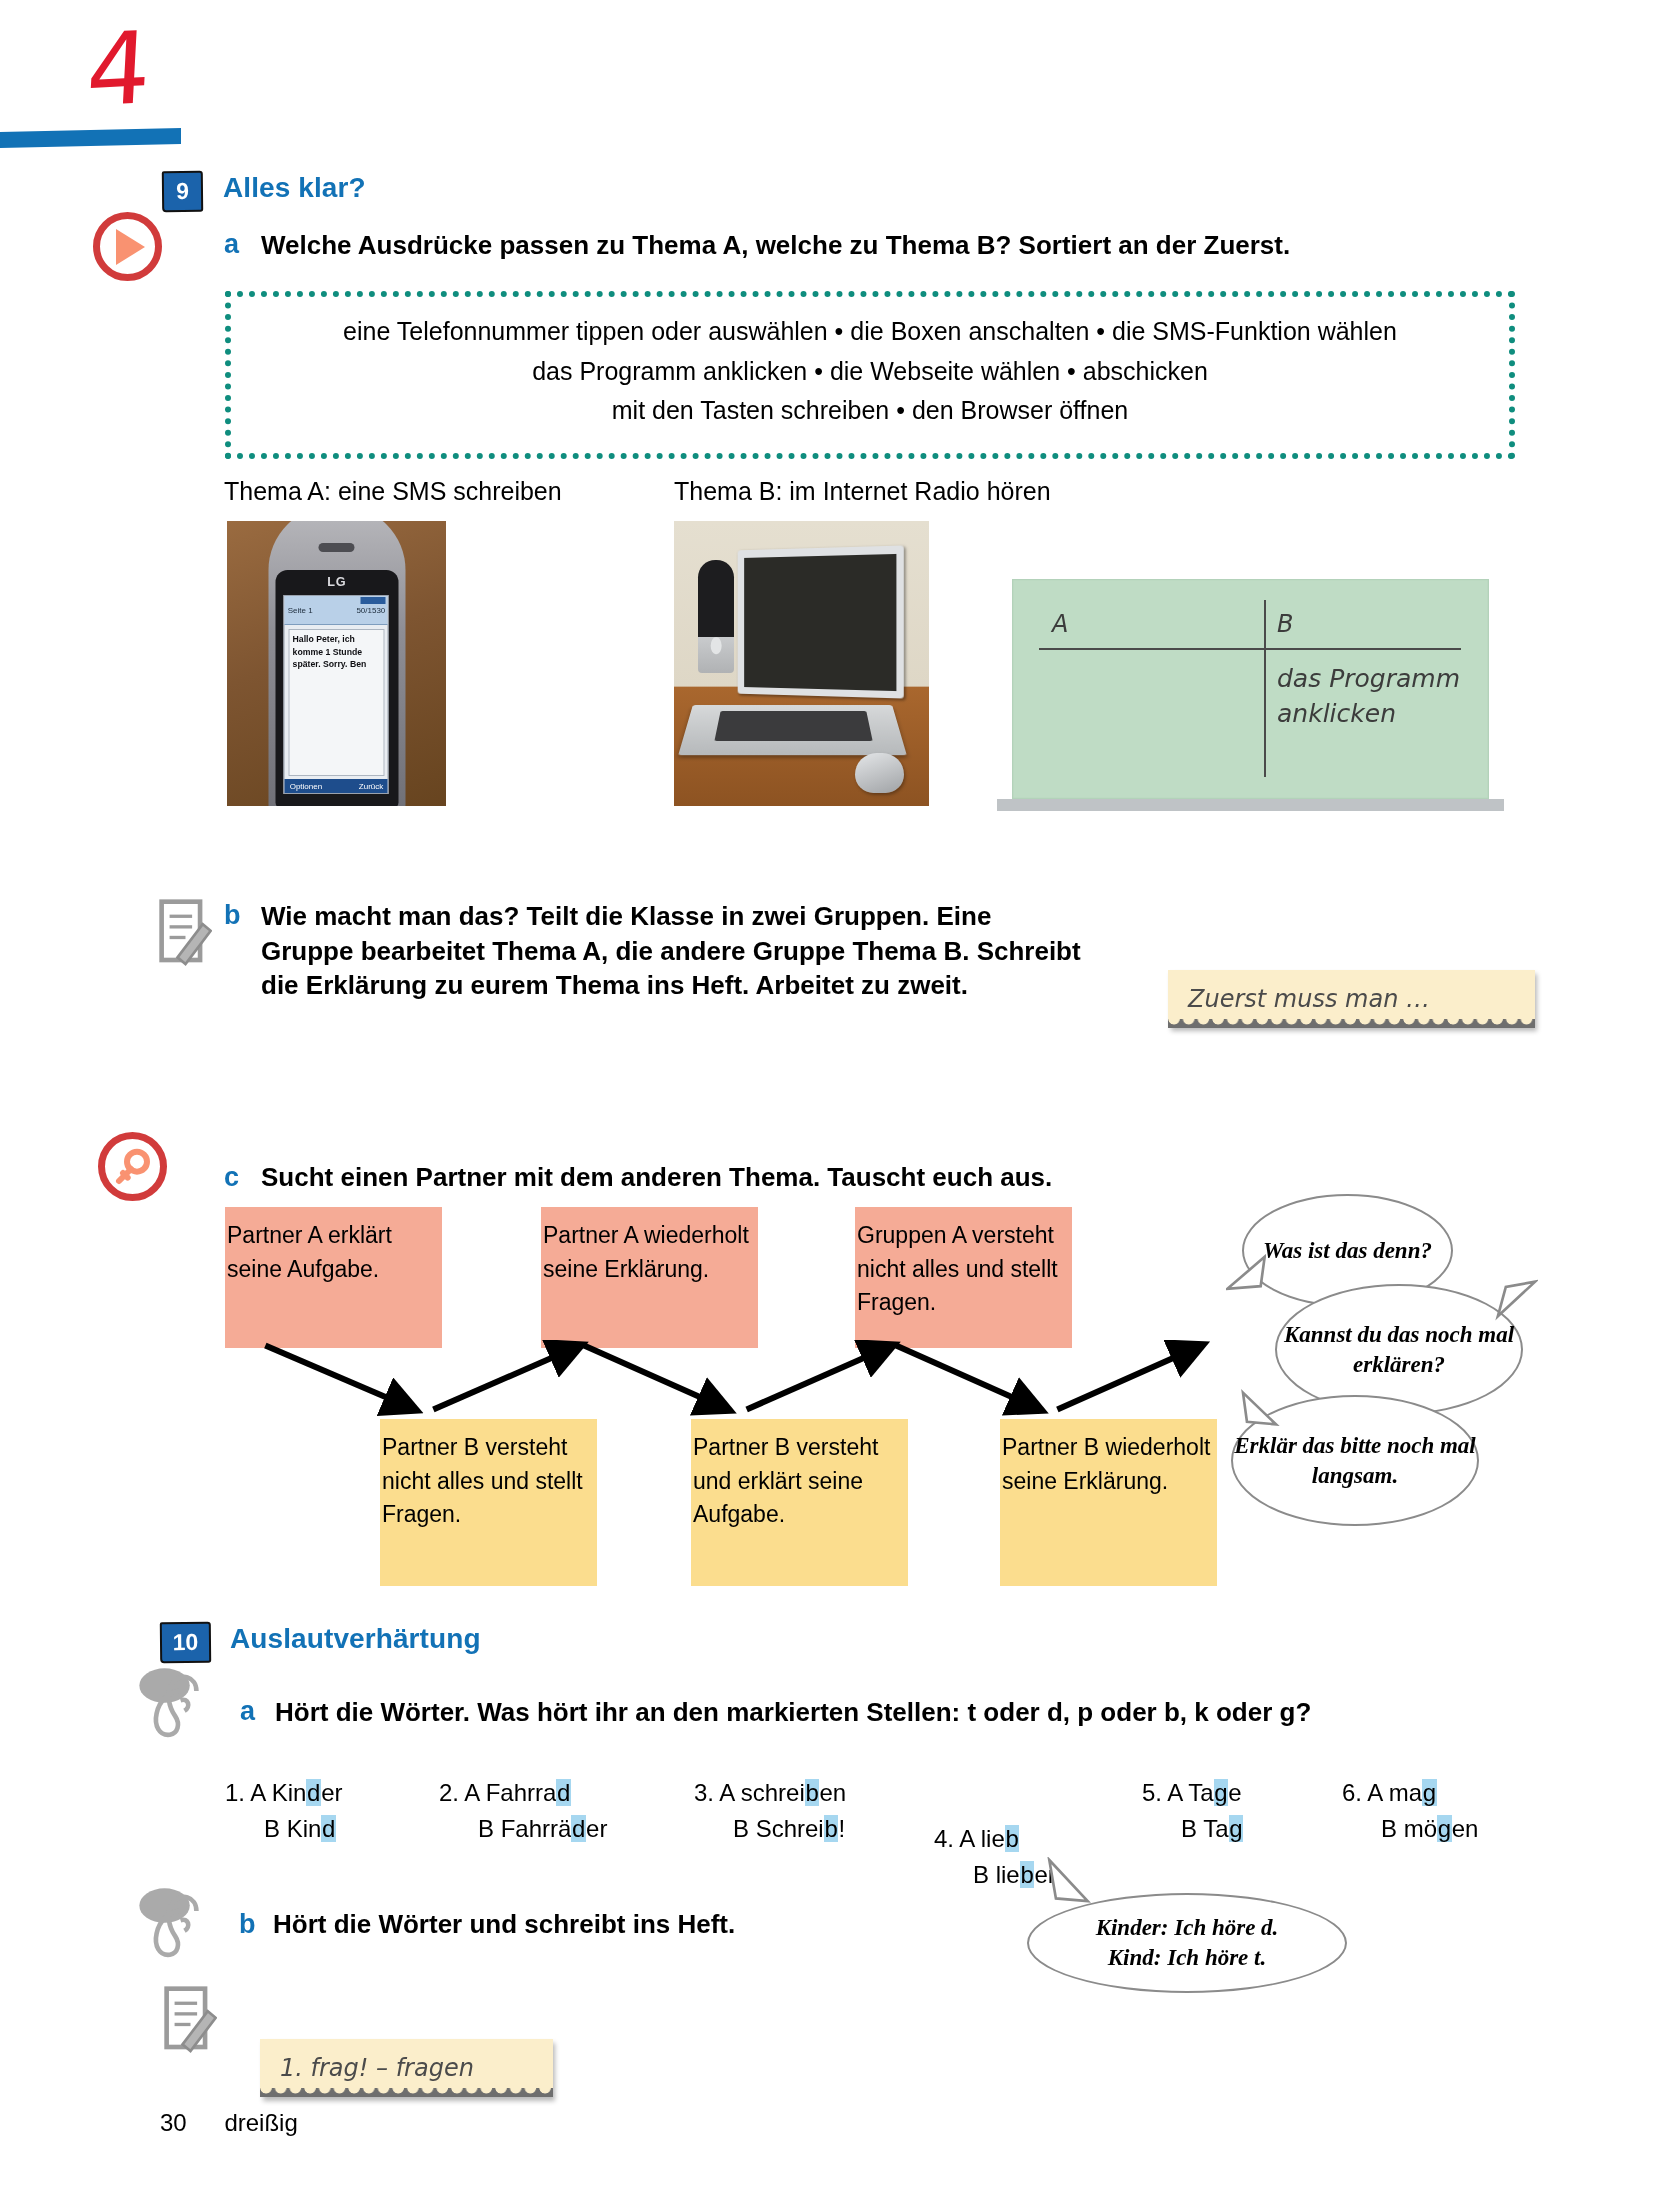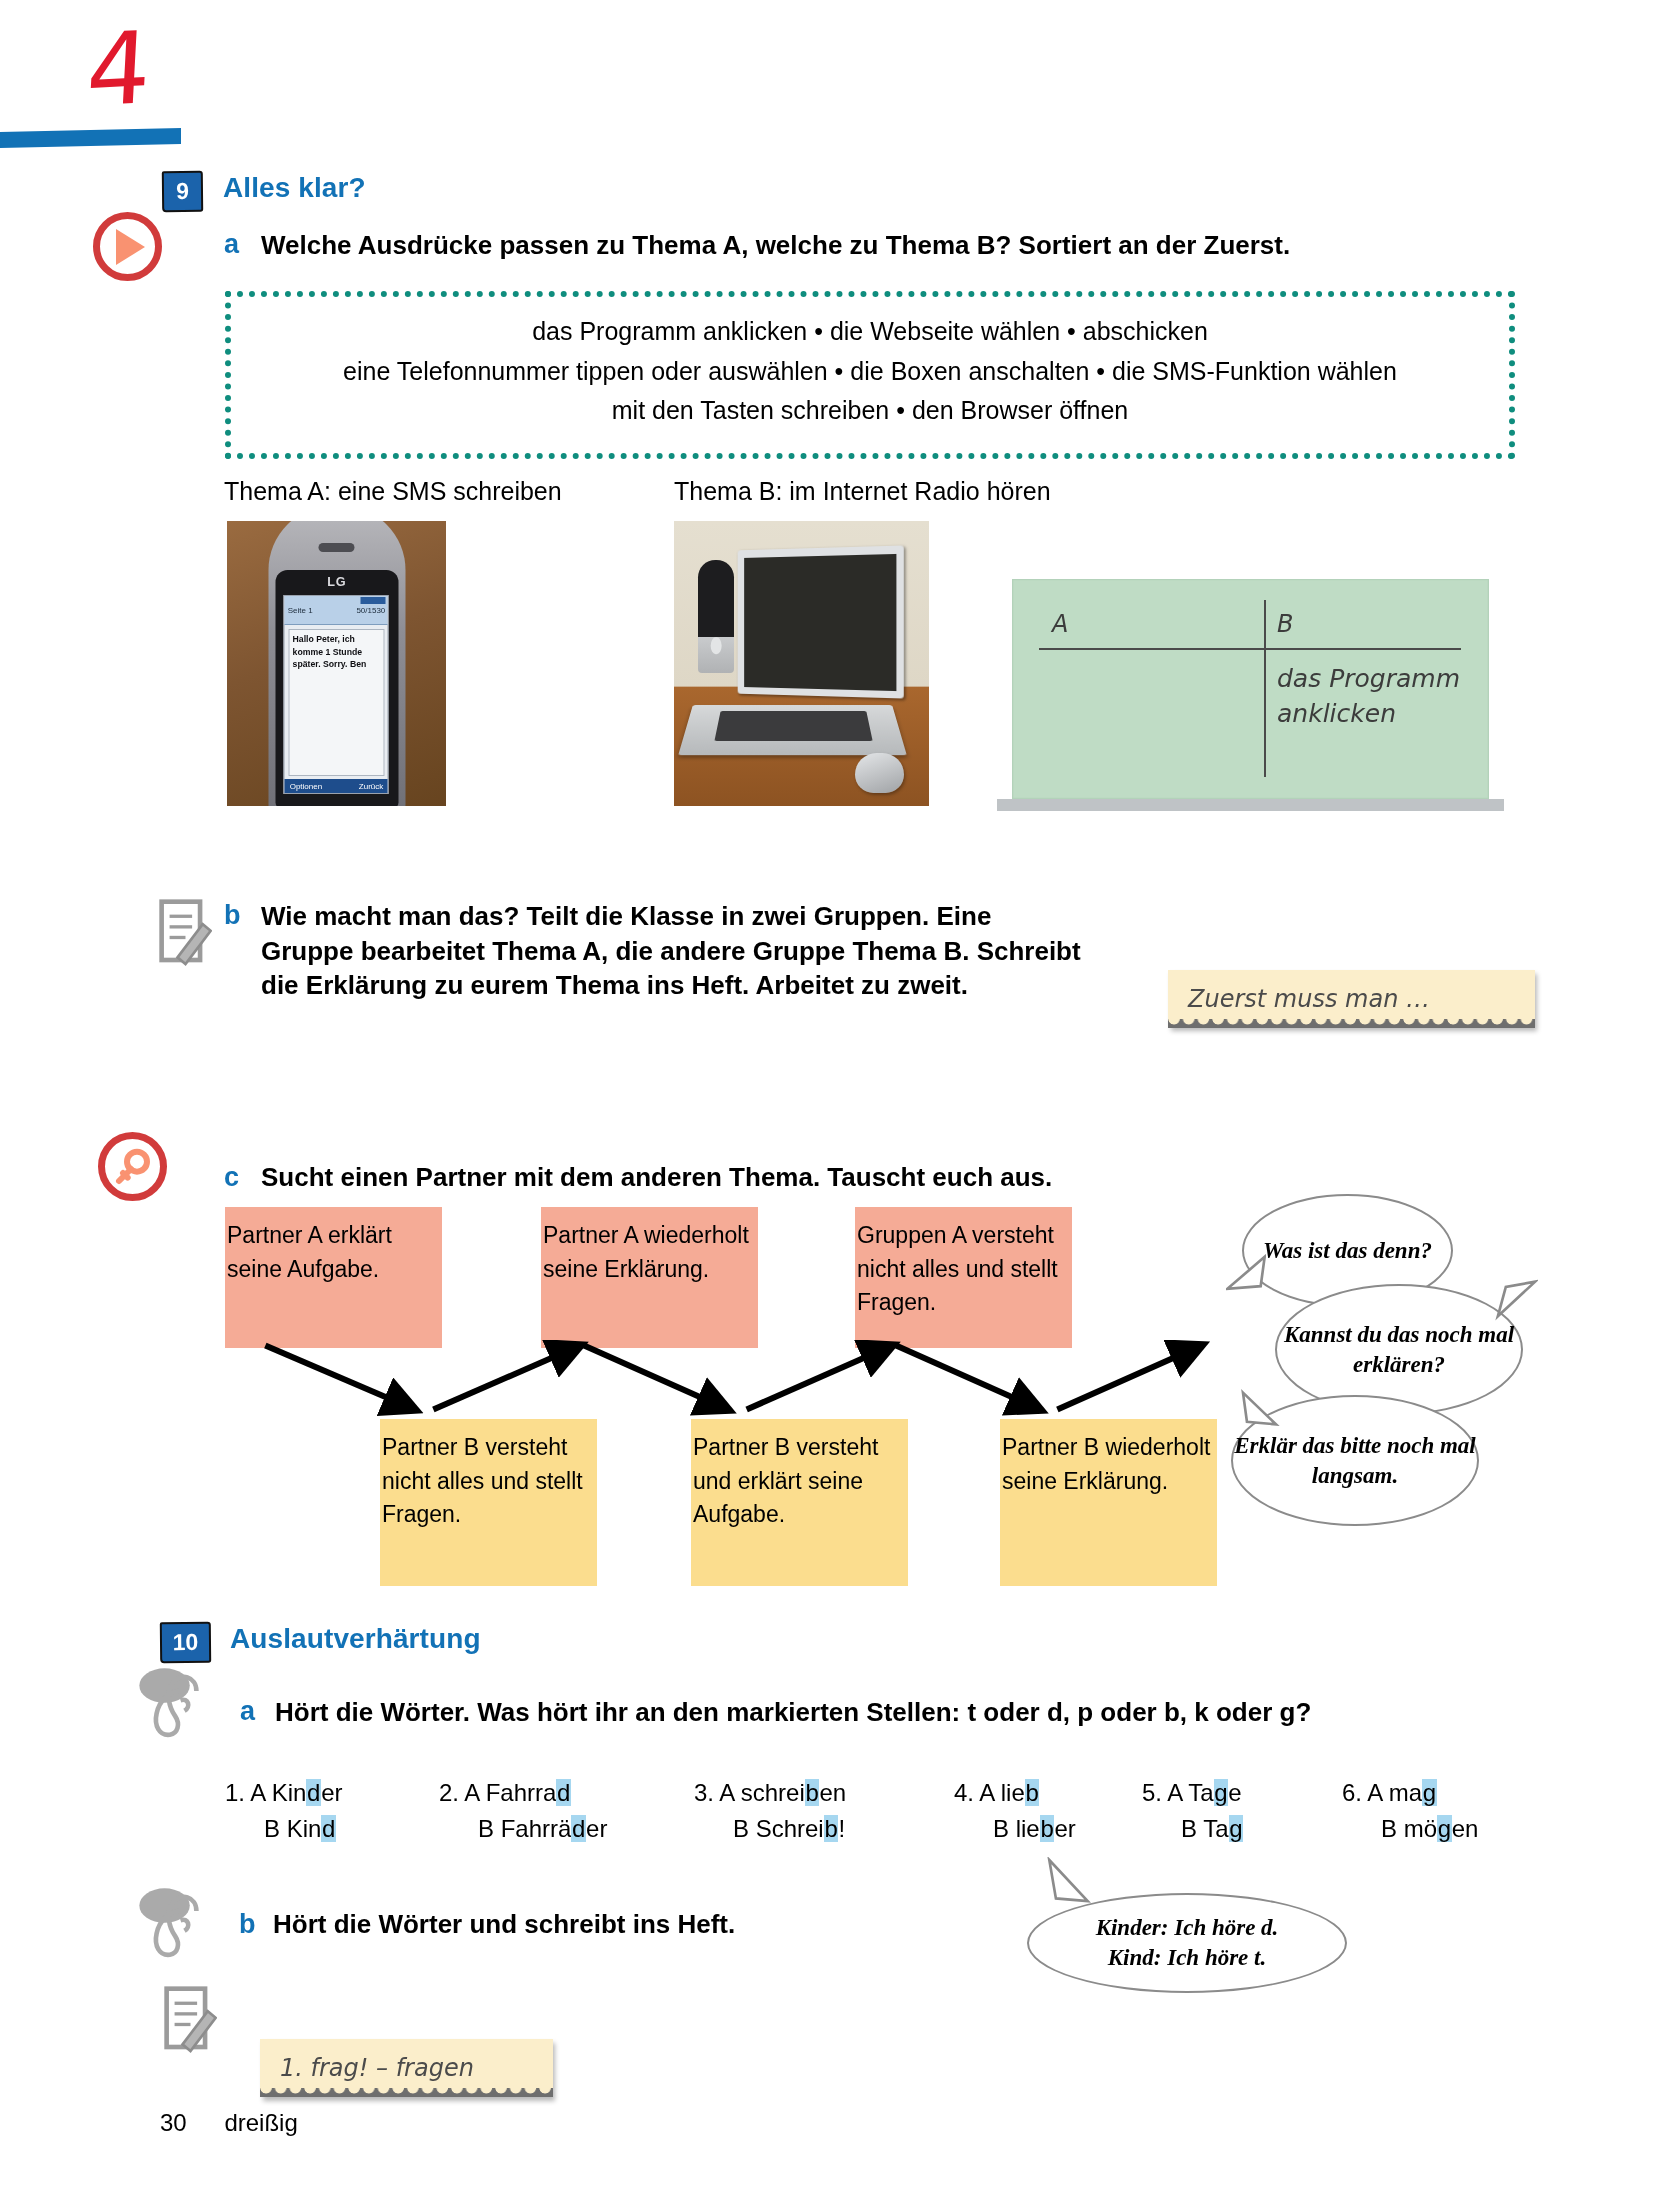--- a/index.html
+++ b/index.html
@@ -155,22 +155,22 @@
 <div class="abs" style="left:93px;top:212px;">
   <div class="circ">
       <div class="play-tri"></div>
     </div>
 </div>
 
 <div class="abs subletter" style="left:224px;top:229px;">a</div>
 <div class="abs subtext" style="left:261px;top:228px;width:1254px;">Welche Ausdrücke passen zu Thema A, welche zu Thema B? Sortiert an der Zuerst.</div>
 
 <div class="abs" id="wordbank">
+  <p>eine Telefonnummer tippen oder auswählen • die Boxen anschalten • die SMS-Funktion wählen</p>
   <p>das Programm anklicken • die Webseite wählen • abschicken</p>
-  <p>eine Telefonnummer tippen oder auswählen • die Boxen anschalten • die SMS-Funktion wählen</p>
   <p>mit den Tasten schreiben • den Browser öffnen</p>
 </div>
 
 <div class="abs theme-cap" style="left:224px;top:477px;">Thema A: eine SMS schreiben</div>
 <div class="abs theme-cap" style="left:674px;top:477px;">Thema B: im Internet Radio hören</div>
 
 <div class="photo" id="photo-phone">
   <div class="phone-body">
     <div class="phone-ear"></div>
     <div class="phone-face">
@@ -313,21 +313,21 @@
        <span>A Fahrra</span><span class="hl">d</span><span></span></div>
   <div style="margin-left:39px;"><span>B Fahrrä</span><span class="hl">d</span><span>er</span></div>
 </div>
 
 <div class="wp" style="left:694px;top:1775px;">
   <div><span>3.</span>
        <span>A schrei</span><span class="hl">b</span><span>en</span></div>
   <div style="margin-left:39px;"><span>B Schrei</span><span class="hl">b</span><span>!</span></div>
 </div>
 
-<div class="wp" style="left:934px;top:1775px;margin-left:20px;">
+<div class="wp" style="left:934px;top:1821px;">
   <div><span>4.</span>
        <span>A lie</span><span class="hl">b</span><span></span></div>
   <div style="margin-left:39px;"><span>B lie</span><span class="hl">b</span><span>er</span></div>
 </div>
 
 <div class="wp" style="left:1142px;top:1775px;">
   <div><span>5.</span>
        <span>A Ta</span><span class="hl">g</span><span>e</span></div>
   <div style="margin-left:39px;"><span>B Ta</span><span class="hl">g</span><span></span></div>
 </div>

